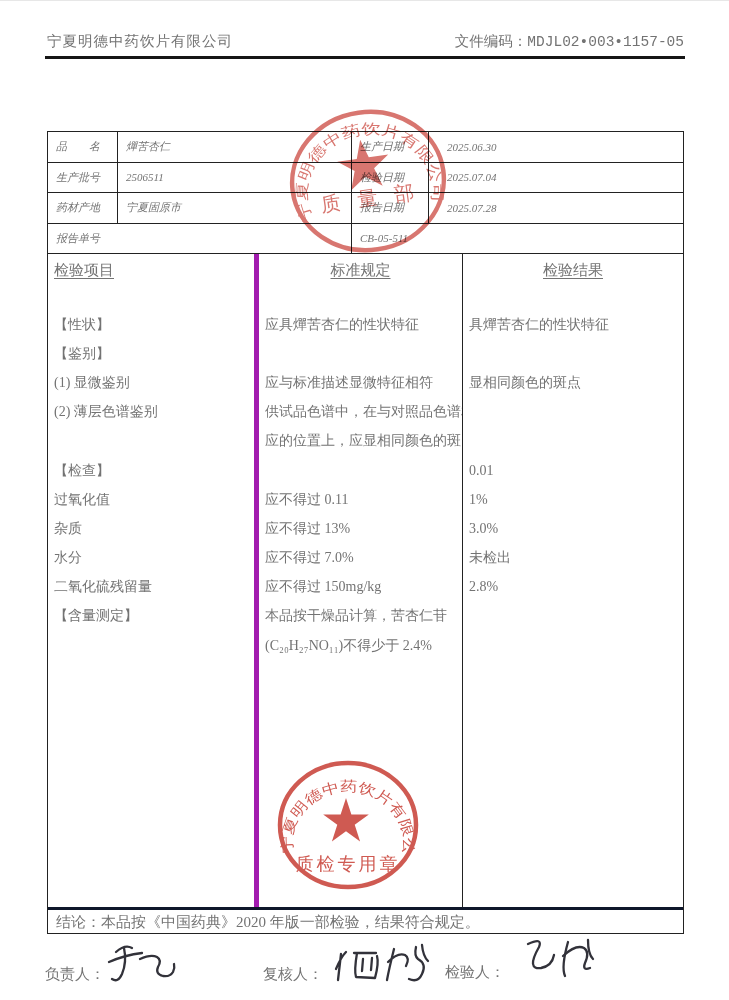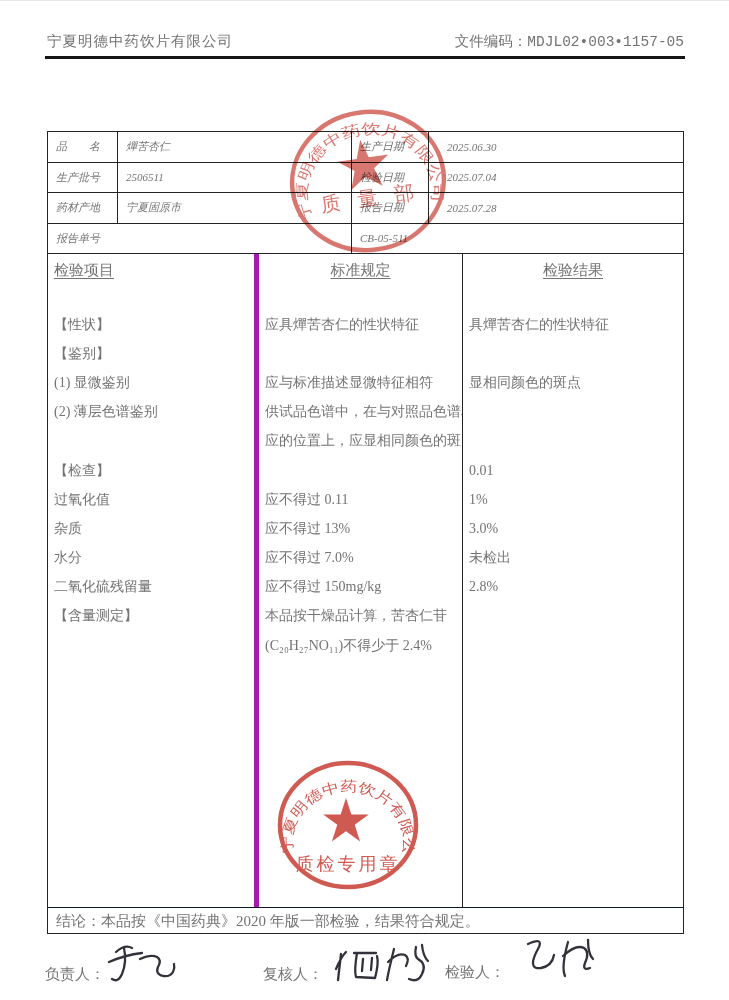--- a/index.html
+++ b/index.html
@@ -28,21 +28,21 @@
   .col{box-sizing:border-box;position:relative;}
   .col-item{width:211px;border-right:5px solid #a21caf;}
   .col-standard{width:204px;border-right:1px solid #222;}
   .col-result{flex:1;}
   .col-header{margin-top:7px;font-size:15px;text-align:center;height:21px;}
   .col-item .col-header{text-align:left;padding-left:6px;}
   .col-header span{text-decoration:underline;text-underline-offset:3px;}
   .lines{margin-top:28px;}
   .line{height:29.2px;display:flex;align-items:center;font-size:14px;
     padding:0 6px;white-space:nowrap;overflow:hidden;}
-  .conclusion-row{height:27px;border-top:1px solid #0f172a;box-sizing:border-box;
+  .conclusion-row{height:27px;border-top:3px solid #0f172a;box-sizing:border-box;
     display:flex;align-items:center;padding-left:8px;font-size:15px;white-space:nowrap;}
   
   .sig-label{position:absolute;font-size:15px;margin-top:24px;}
   .sig-svg{position:absolute;}
   .sig-svg path{fill:none;stroke:#32323a;stroke-width:2.3;stroke-linecap:round;stroke-linejoin:round;}
   
   .stamp{position:absolute;mix-blend-mode:multiply;}
 </style>
 </head>
 <body>

